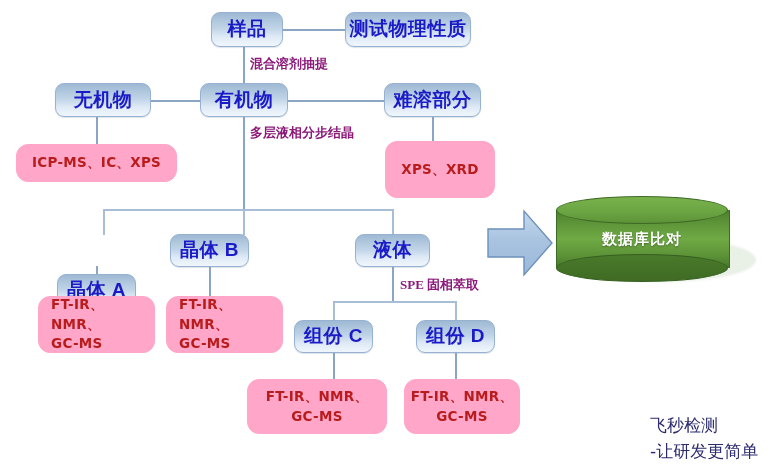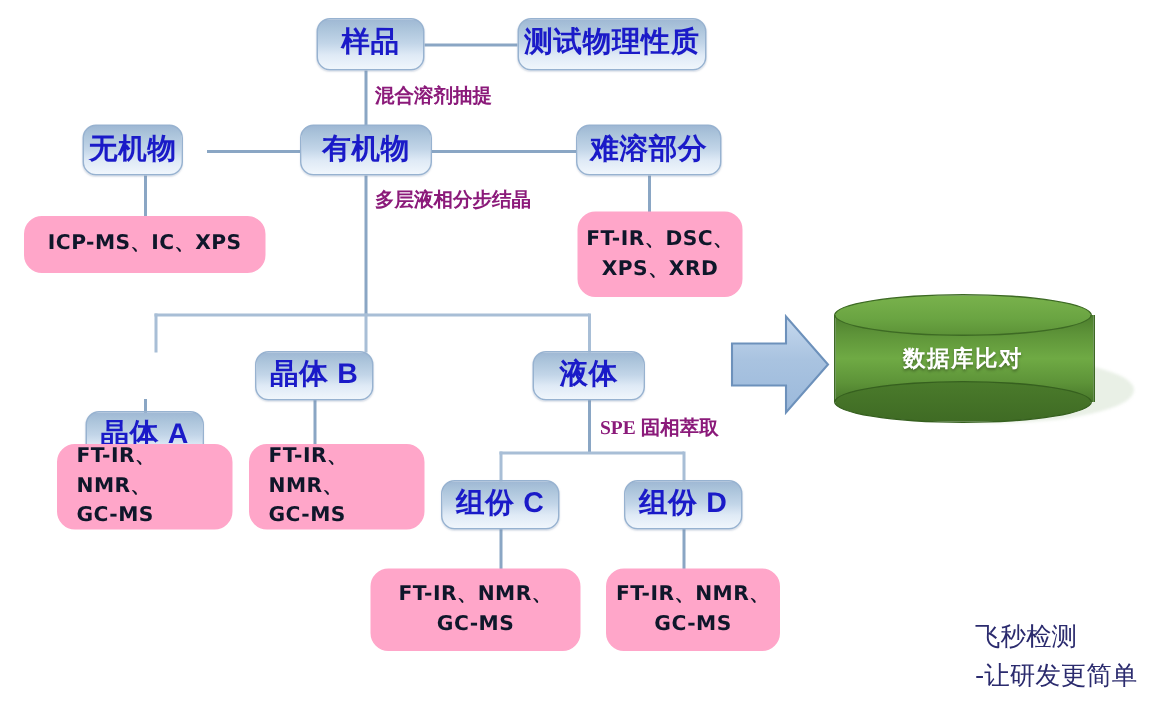--- a/index.html
+++ b/index.html
@@ -40,21 +40,21 @@
     color: #1a1aC8;
     font-size: 19px;
     letter-spacing: 0.5px;
     box-shadow: 0 1px 1px rgba(120,140,170,0.25);
   }
 
   .node.pink {
     background: #ffa6c9;
     border: 1px solid #ffa6c9;
     border-radius: 12px;
-    color: #0f172a;
+    color: #b91c1c;
     font-size: 13.5px;
     letter-spacing: 0.3px;
     white-space: normal;
     font-family: "DejaVu Sans", "Liberation Sans", sans-serif;
   }
   .node.pink .lines {
     width: 100%;
     padding: 0 4px;
     box-sizing: border-box;
   }
@@ -206,21 +206,21 @@
   <div class="edge-label" style="left:250px; top:55px;">混合溶剂抽提</div>
 
   <div class="edge-label" style="left:250px; top:124px;">多层液相分步结晶</div>
 
   <div class="edge-label serif-mix" style="left:400px; top:276px;">SPE 固相萃取</div>
 
   <div class="node blue" style="left:211px; top:12px; width:72px; height:35px;">样品</div>
 
   <div class="node blue" style="left:345px; top:12px; width:126px; height:35px;">测试物理性质</div>
 
-  <div class="node blue" style="left:55px; top:83px; width:67px; height:34px;">无机物</div>
+  <div class="node blue" style="left:55px; top:83px; width:96px; height:34px;">无机物</div>
 
   <div class="node blue" style="left:200px; top:83px; width:88px; height:34px;">有机物</div>
 
   <div class="node blue" style="left:384px; top:83px; width:97px; height:34px;">难溶部分</div>
 
   <div class="node blue" style="left:57px; top:234px; width:79px; height:33px;margin-top:40px;">晶体 A</div>
 
   <div class="node blue" style="left:170px; top:234px; width:79px; height:33px;">晶体 B</div>
 
   <div class="node blue" style="left:355px; top:234px; width:75px; height:33px;">液体</div>
@@ -230,21 +230,20 @@
   <div class="node blue" style="left:294px; top:320px; width:79px; height:33px;">组份 C</div>
 
   <div class="node pink" style="left:16px; top:144px; width:161px; height:38px;">
     <div class="lines">
       <div>ICP-MS、IC、XPS</div>
     </div>
   </div>
 
   <div class="node pink" style="left:385px; top:141px; width:110px; height:57px;">
     <div class="lines">
-      <div>FT-IR、DSC、</div>
       <div>XPS、XRD</div>
     </div>
   </div>
 
   <div class="node pink" style="left:38px; top:296px; width:117px; height:57px;">
     <div class="lines" style="text-align:left; padding-left:12px;">
       <div>FT-IR、NMR、</div>
       <div>GC-MS</div>
     </div>
   </div>

